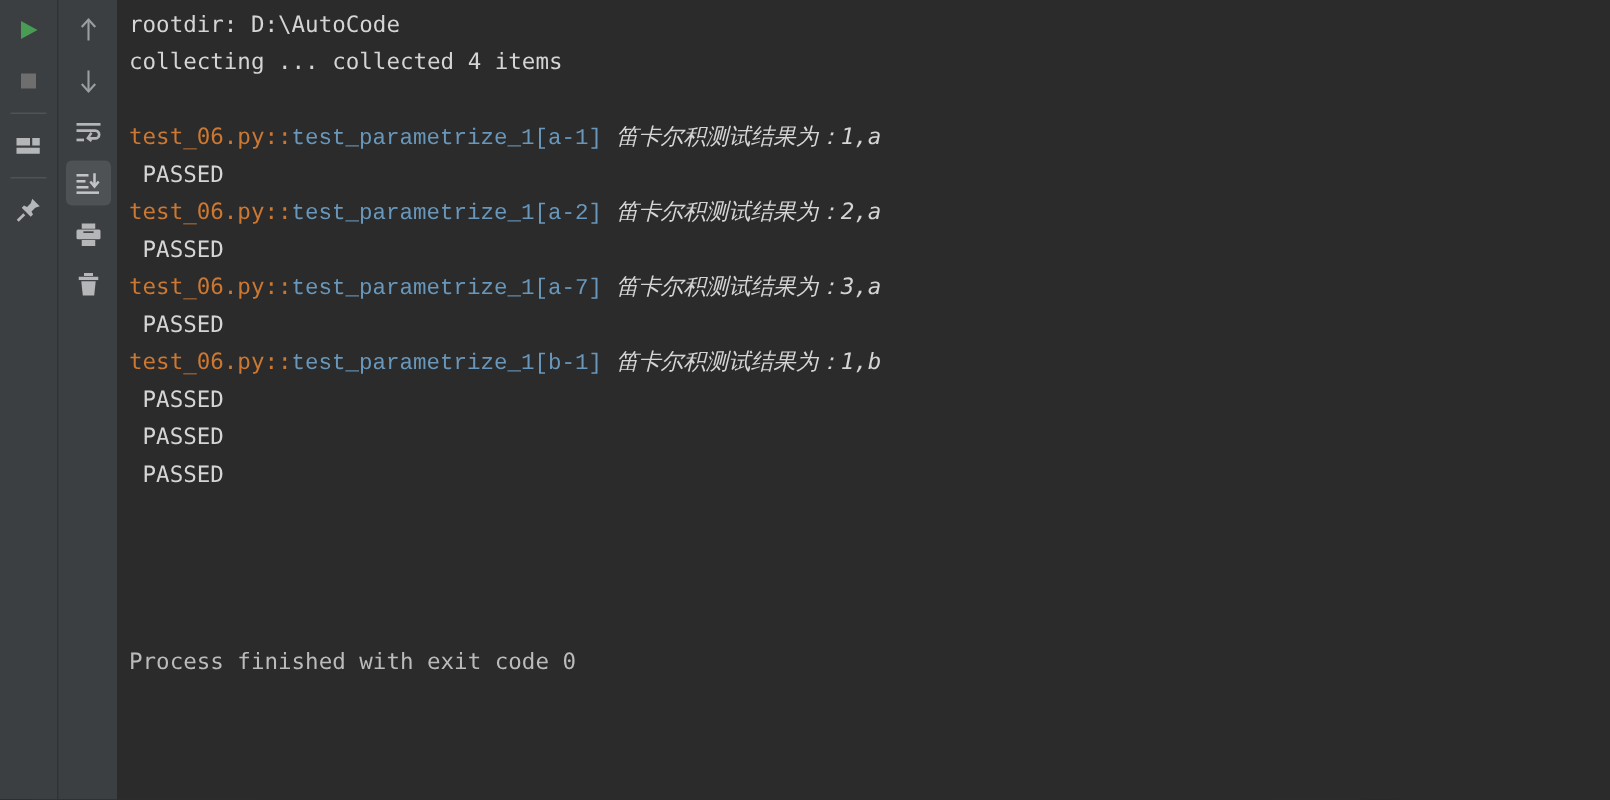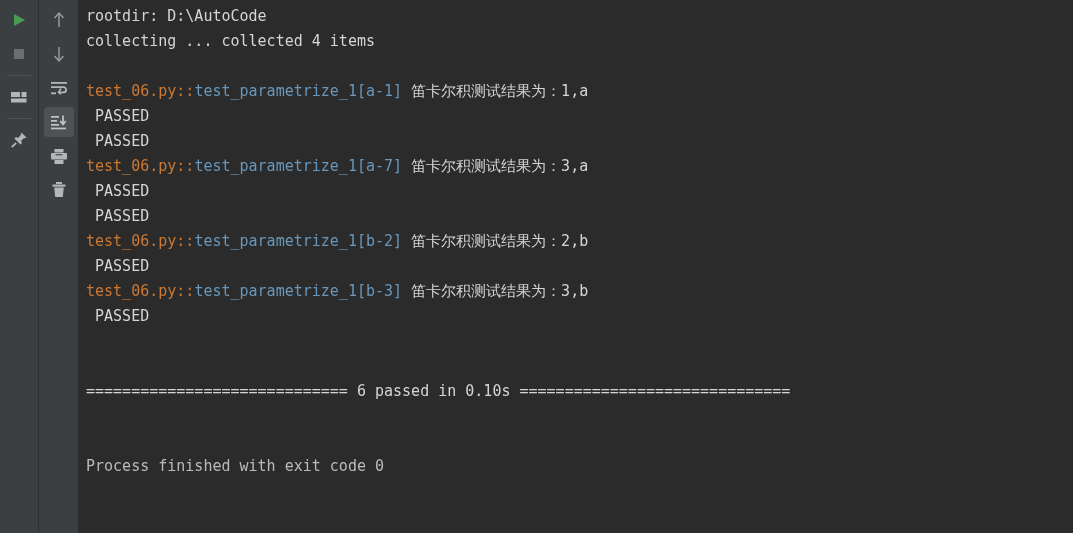--- a/index.html
+++ b/index.html
@@ -76,22 +76,22 @@
     height: 25px;
     line-height: 25px;
     font-size: 15px;
     white-space: pre;
     letter-spacing: 0px;
     color: #bbbbbb;
   }
   .line.blank { color: transparent; }
   .t-white  { color: #d5d5d5; }
   .t-path   { color: #cc7832; text-align: right; }
-  .t-test   { color: #6897bb; }
-  .t-cn     { color: #d5d5d5; }
+  .t-test   { color: #6897bb; font-family: Liberation Mono, monospace; }
+  .t-cn     { color: #d5d5d5; font-style: italic; }
   .t-pass   { color: #d5d5d5; }
   .t-sum    { color: #d5d5d5; }
   .t-proc   { color: #bbbbbb; }
 
   svg { display: block; }
 </style>
 </head>
 <body>
 
 <div class="app">
@@ -195,29 +195,28 @@
     </div>
   </div>
 
   <div class="console">
     <div class="console-inner" id="console-lines">
         <div class="line"><span class="t-white">rootdir: D:\AutoCode</span></div>
         <div class="line"><span class="t-white">collecting ... collected 4 items</span></div>
         <div class="line blank"><span class="t-white"></span></div>
         <div class="line"><span class="t-path">test_06.py::</span><span class="t-test">test_parametrize_1[a-1]</span><span class="t-cn"> 笛卡尔积测试结果为：1,a</span></div>
         <div class="line"><span class="t-pass"> PASSED</span></div>
+        <div class="line"><span class="t-path">test_06.py::</span><span class="t-test">test_parametrize_1[a-2]</span><span class="t-cn"> 笛卡尔积测试结果为：2,a</span></div>
         <div class="line"><span class="t-pass"> PASSED</span></div>
         <div class="line"><span class="t-path">test_06.py::</span><span class="t-test">test_parametrize_1[a-7]</span><span class="t-cn"> 笛卡尔积测试结果为：3,a</span></div>
         <div class="line"><span class="t-pass"> PASSED</span></div>
-        <div class="line"><span class="t-pass"> PASSED</span></div>
-        <div class="line"><span class="t-path">test_06.py::</span><span class="t-test">test_parametrize_1[b-2]</span><span class="t-cn"> 笛卡尔积测试结果为：2,b</span></div>
-        <div class="line"><span class="t-pass"> PASSED</span></div>
-        <div class="line"><span class="t-path">test_06.py::</span><span class="t-test">test_parametrize_1[b-3]</span><span class="t-cn"> 笛卡尔积测试结果为：3,b</span></div>
-        <div class="line"><span class="t-pass"> PASSED</span></div>
-        <div class="line blank"><span class="t-white"></span></div>
-        <div class="line blank"><span class="t-white"></span></div>
-        <div class="line"><span class="t-sum">============================= 6 passed in 0.10s ==============================</span></div>
+        <div class="line"><span class="t-path">test_06.py::</span><span class="t-test">test_parametrize_1[b-1]</span><span class="t-cn"> 笛卡尔积测试结果为：1,b</span></div>
+        <div class="line"><span class="t-pass"> PASSED</span></div>
+        <div class="line"><span class="t-pass"> PASSED</span></div>
+        <div class="line"><span class="t-pass"> PASSED</span></div>
+        <div class="line blank"><span class="t-white"></span></div>
+        <div class="line blank"><span class="t-white"></span></div>
         <div class="line blank"><span class="t-white"></span></div>
         <div class="line blank"><span class="t-white"></span></div>
         <div class="line"><span class="t-proc">Process finished with exit code 0</span></div>
       </div>
   </div>
 </div>
 
 </body></html>

